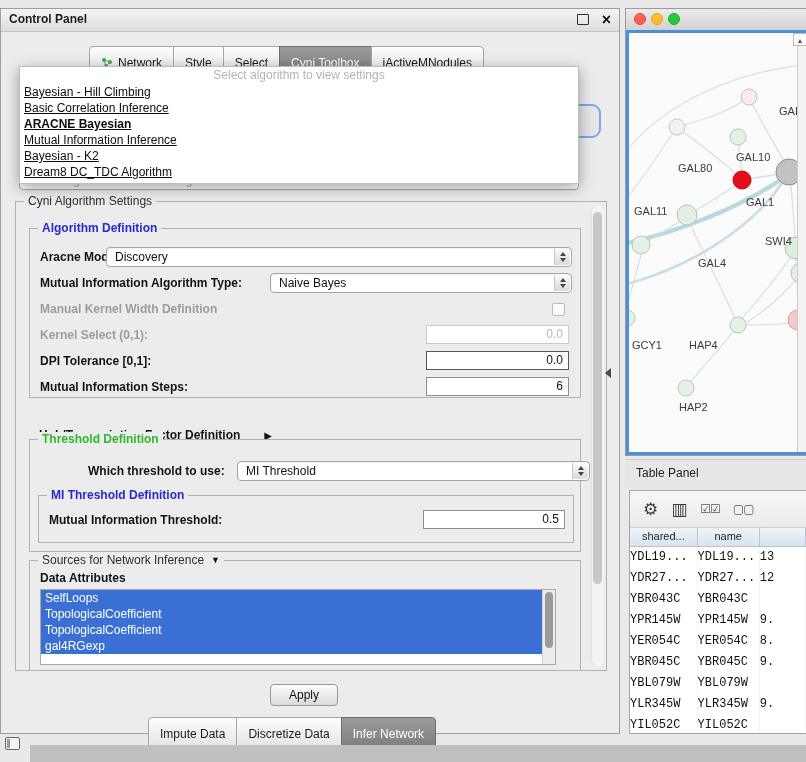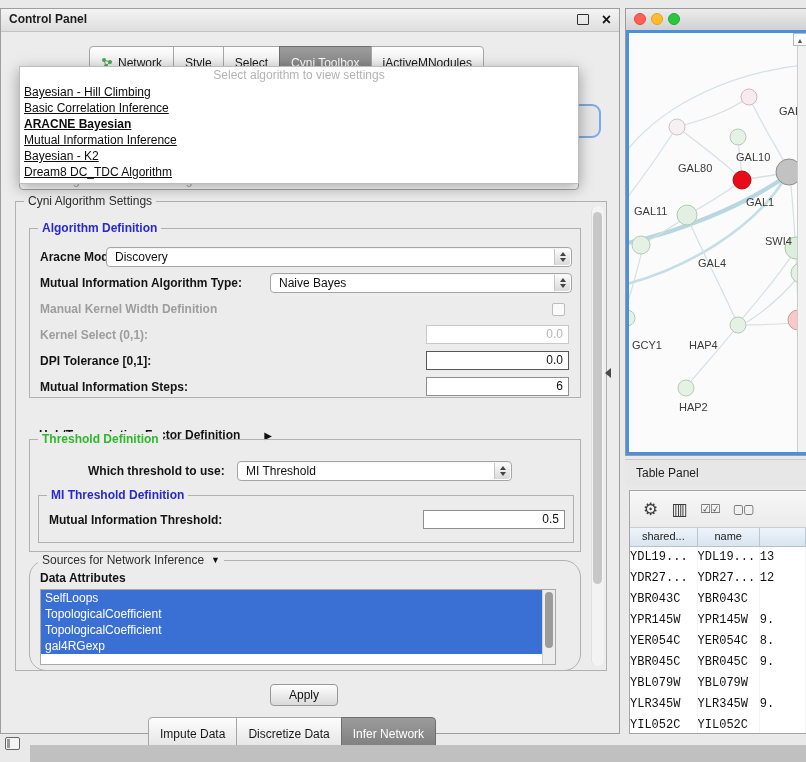--- a/index.html
+++ b/index.html
@@ -48,21 +48,21 @@
   .legend.green{color:#2db82d;font-weight:bold;}
   .src-caret{font-size:9px;margin-left:7px;color:#111;}
 
   #settings-group{left:14px;top:192px;width:592px;height:470px;}
   .v-scroll{position:absolute;right:2px;top:4px;width:12px;height:460px;background:#f3f3f3;border-left:1px solid #e0e0e0;border-radius:6px;}
   .v-thumb{position:absolute;left:1px;top:6px;width:9px;height:372px;background:#c7c7c7;border-radius:5px;}
 
   #algdef-group{left:28px;top:219px;width:552px;height:170px;}
   #thr-group{left:28px;top:430px;width:552px;height:113px;}
   #mi-group{left:8px;top:55px;width:536px;height:48px;}
-  #src-group{left:28px;top:551px;width:552px;height:111px;border-radius:17px;}
+  #src-group{left:28px;top:551px;width:552px;height:111px;}
 
   .lbl{position:absolute;font-size:12px;font-weight:bold;color:#141414;white-space:nowrap;}
   .lbl.dim{color:#9d9d9d;}
 
   .combo{position:absolute;height:20px;background:#fff;border:1px solid #a5a5a5;border-radius:4px;box-sizing:border-box;box-shadow:inset 0 1px 1px rgba(0,0,0,0.05);}
   .combo-text{position:absolute;left:8px;top:0;line-height:18px;font-size:12px;color:#101010;white-space:nowrap;}
   .stepper{position:absolute;right:1px;top:1px;width:15px;height:16px;display:flex;flex-direction:column;align-items:center;justify-content:center;gap:2px;
     border-left:1px solid #c6c6c6;background:linear-gradient(#fbfbfb,#d9d9d9);border-radius:0 3px 3px 0;}
   .tri-up{width:0;height:0;border-left:3px solid transparent;border-right:3px solid transparent;border-bottom:4px solid #444;}
   .tri-down{width:0;height:0;border-left:3px solid transparent;border-right:3px solid transparent;border-top:4px solid #444;}
@@ -209,21 +209,21 @@
   </div>
 
   <div id="hub-row">
     <span>Hub/Transcription Factor Definition</span>
     <span class="hub-arrow">▶</span>
   </div>
 
   <div id="thr-group" class="group">
     <span class="legend green">Threshold Definition</span>
     <span class="lbl" style="left:58px;top:24px">Which threshold to use:</span>
-    <div class="combo" style="left:207px;top:21px;width:275px">
+    <div class="combo" style="left:207px;top:21px;width:353px">
       <span class="combo-text">MI Threshold</span>
       <span class="stepper">
           <i class="tri-up"></i>
           <i class="tri-down"></i>
         </span>
     </div>
     <div id="mi-group" class="group">
       <span class="legend blue">MI Threshold Definition</span>
       <span class="lbl" style="left:10px;top:17px">Mutual Information Threshold:</span>
       <div class="field" style="left:384px;top:14px;width:142px">0.5</div>

